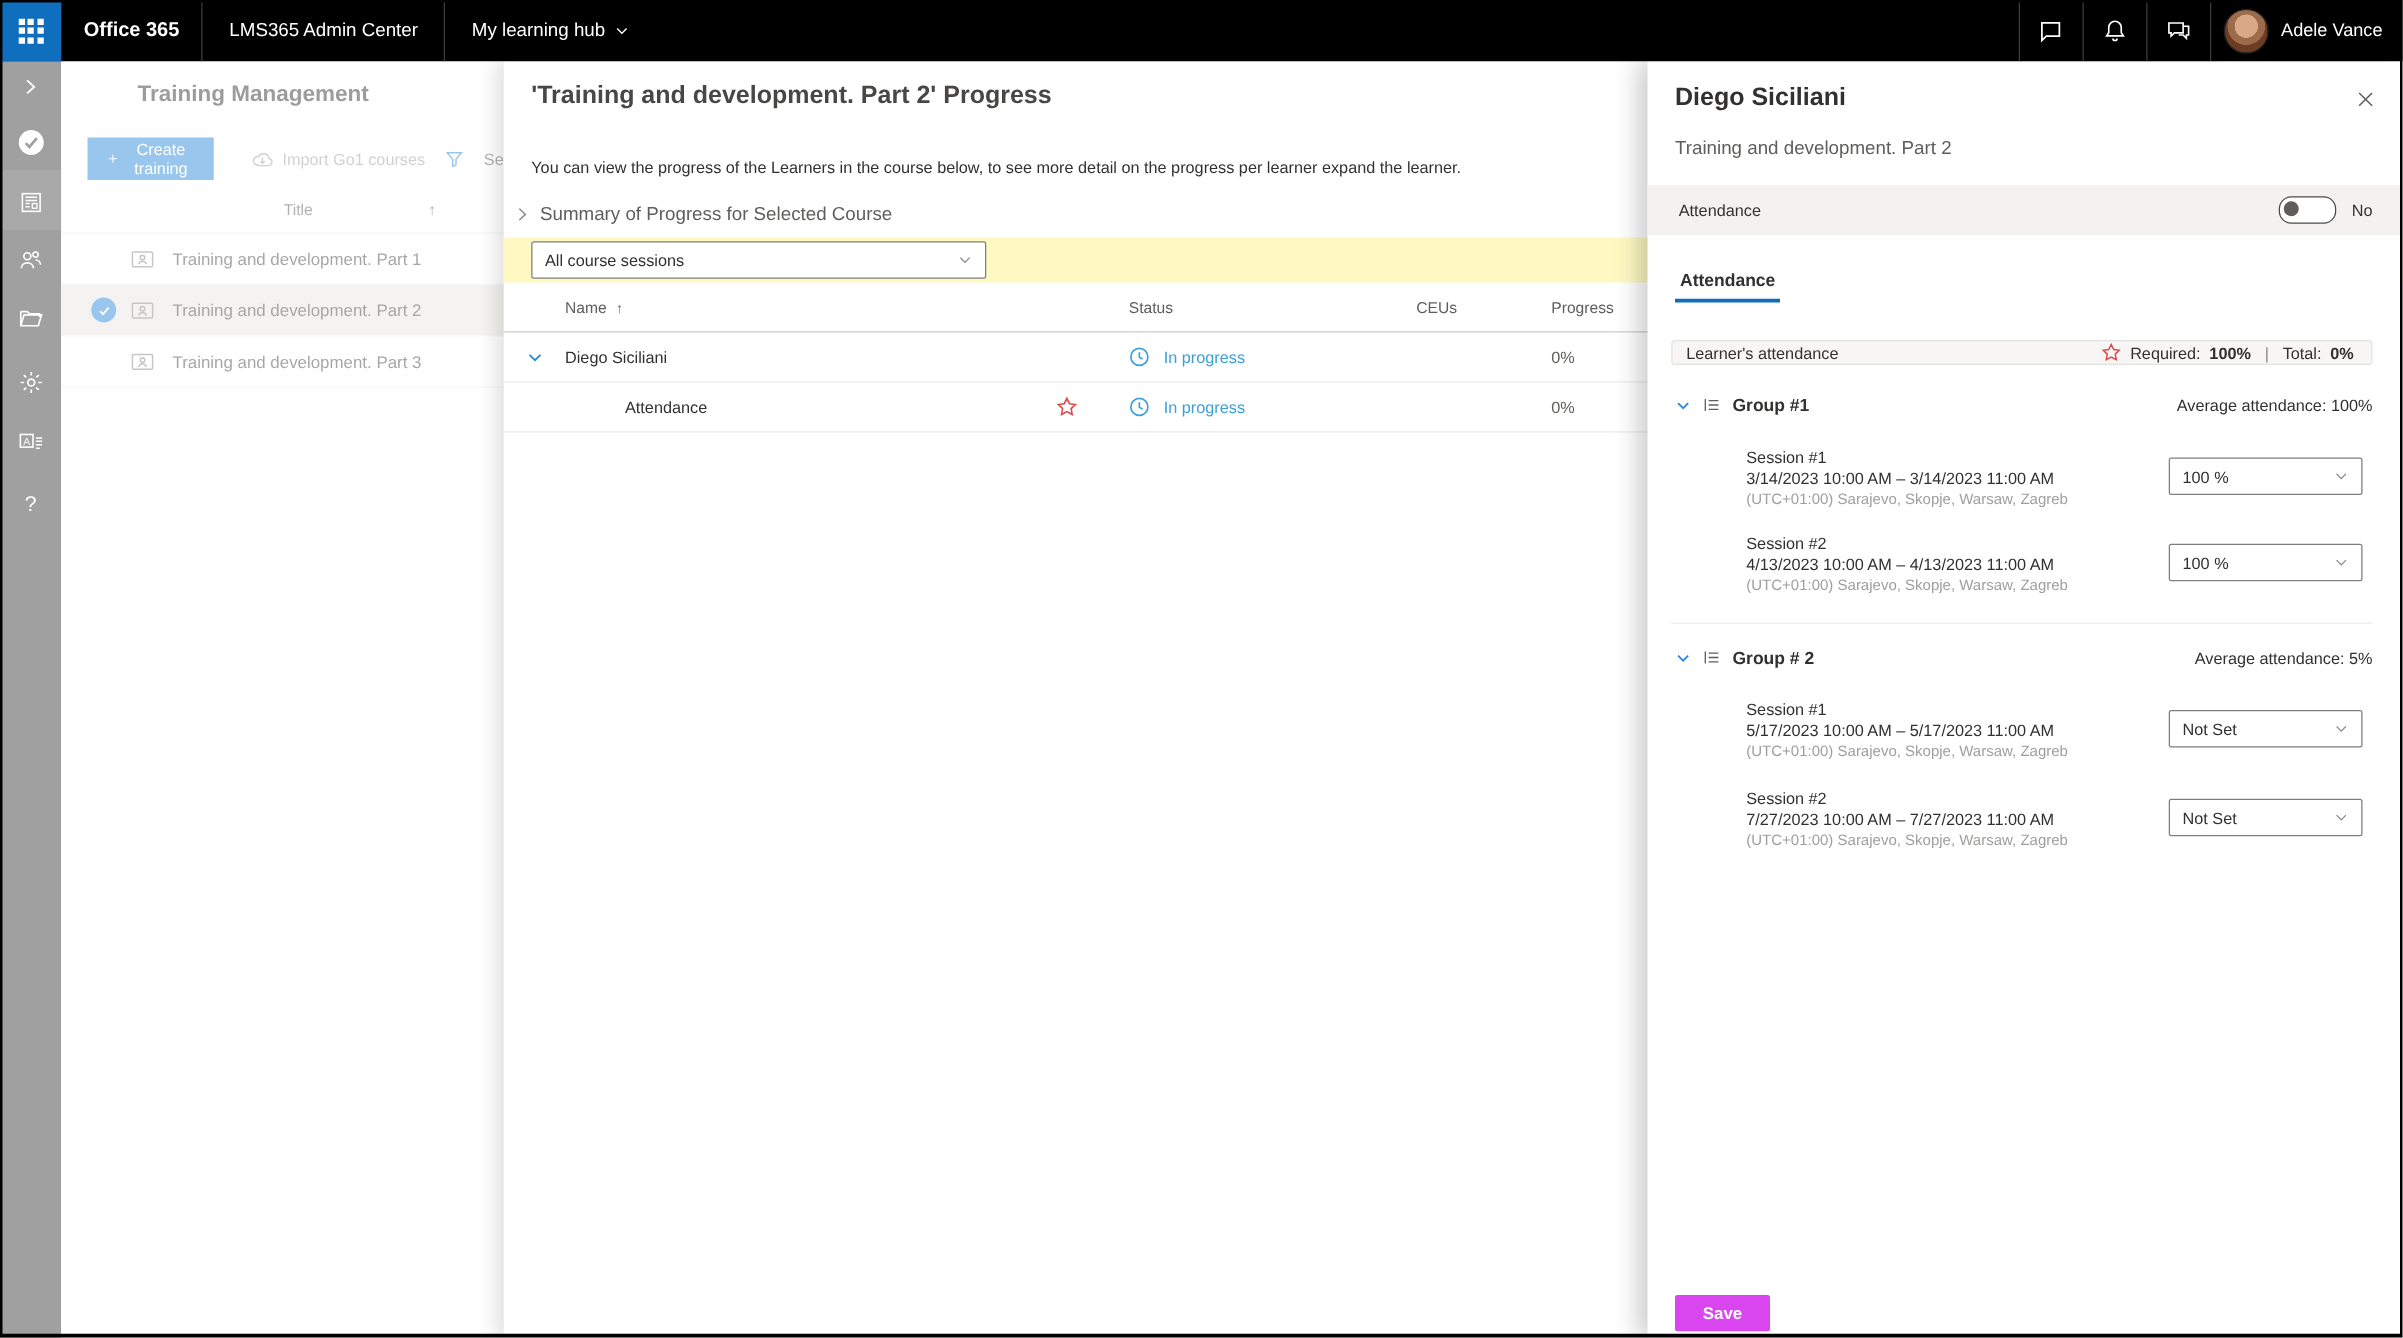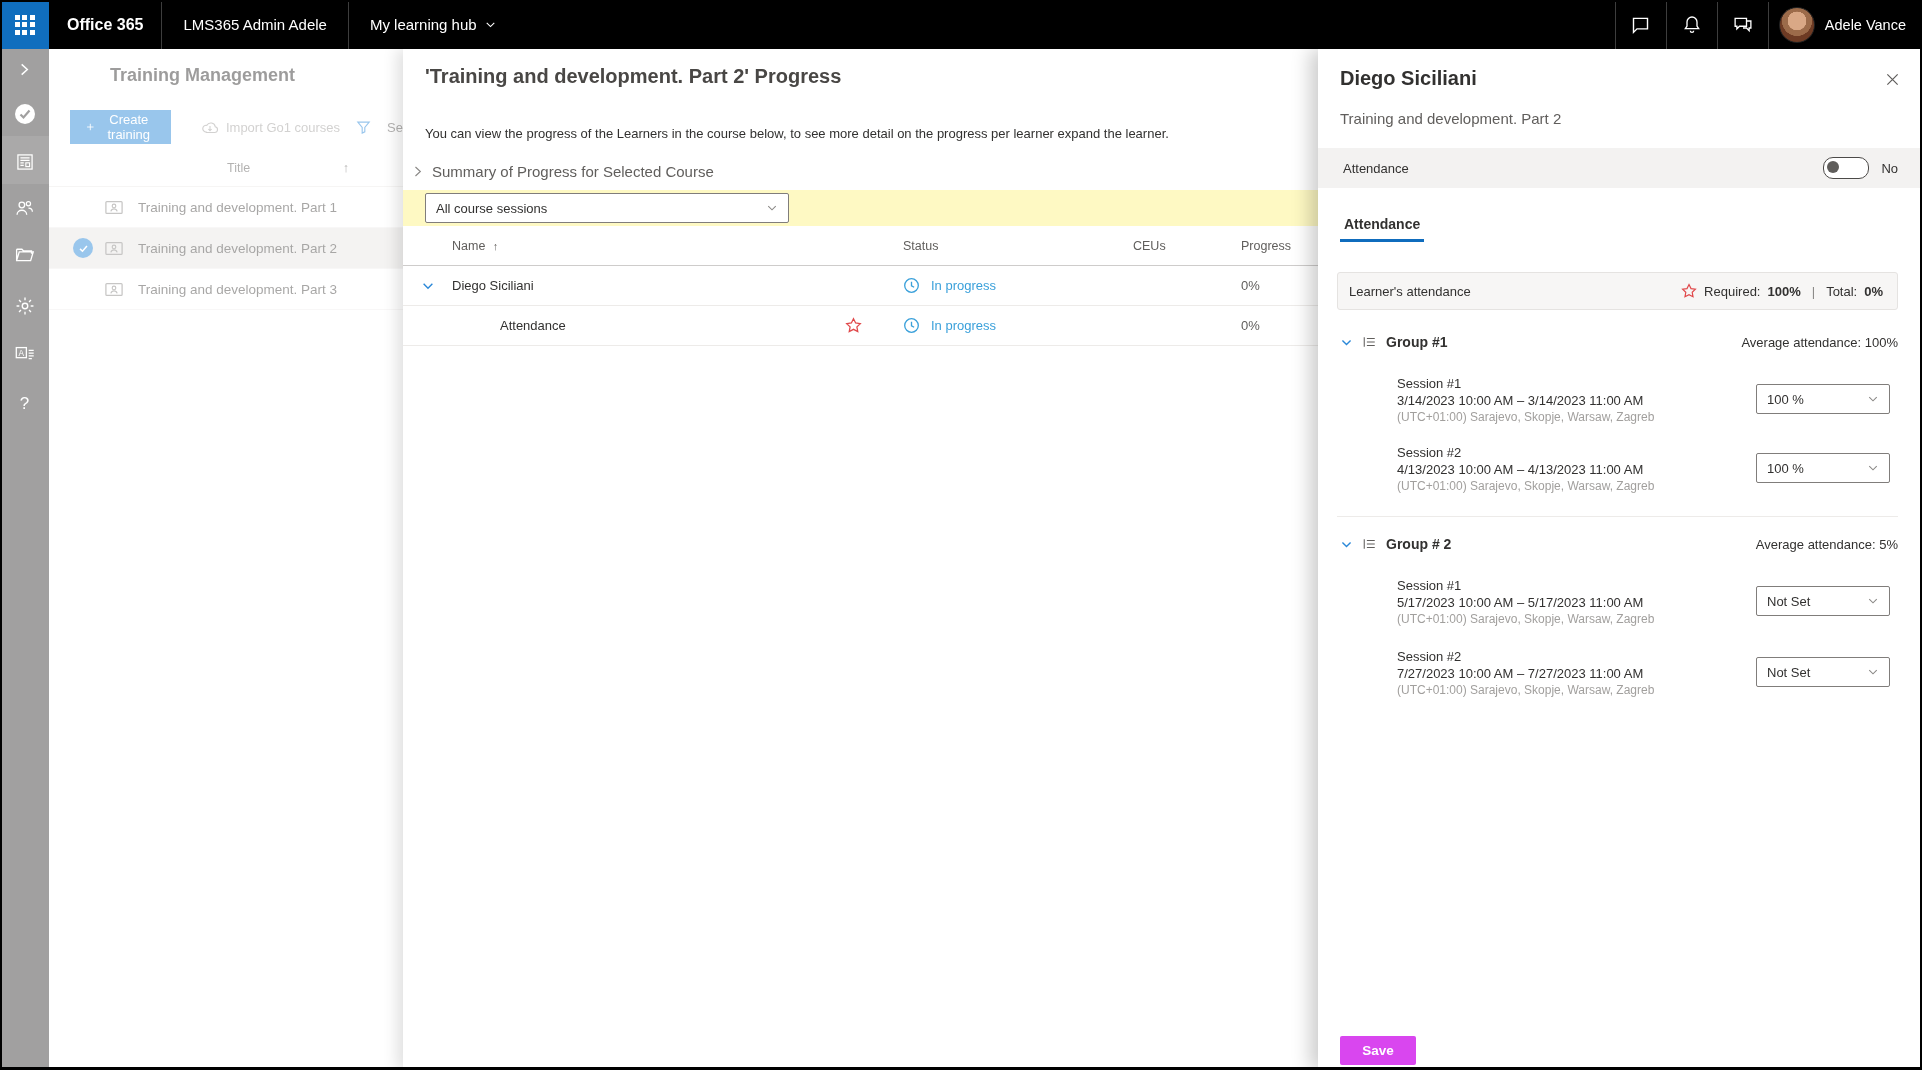--- a/index.html
+++ b/index.html
@@ -81,36 +81,36 @@
   .dp-title{font-size:20px;font-weight:600;color:#323130;padding:16px 44px 0 22px;line-height:26px;}
   .dp-sub{margin:18px 0 0 22px;font-size:15px;color:#605e5c;line-height:20px;}
   .dp-band{margin-top:19px;height:40px;background:#f3f2f1;display:flex;align-items:center;}
   .dp-band .lbl{margin-left:25px;font-size:13px;color:#323130;flex:1;}
   .toggle{width:44px;height:20px;border:1px solid #4c4a48;border-radius:10px;background:#fff;position:relative;cursor:pointer;}
   .toggle .knob{position:absolute;left:3px;top:3px;width:12px;height:12px;border-radius:50%;background:#5f5d5b;}
   .dp-band .tval{font-size:13px;color:#323130;margin:0 24px 0 12px;}
   .dp-tabs{margin:26px 0 0 22px;border-bottom:0;}
   .dp-tab{display:inline-block;font-size:14px;font-weight:600;color:#323130;padding:0 4px 5px 4px;
           border-bottom:3px solid #0f6cbd;cursor:pointer;line-height:20px;}
-  .dp-card{margin:30px 24px 0 19px;height:38px;background:#f7f6f5;border:1px solid #e5e3e1;border-radius:3px;
+  .dp-card{margin:30px 24px 0 19px;height:20px;background:#f7f6f5;border:1px solid #e5e3e1;border-radius:3px;
            display:flex;align-items:center;box-sizing:border-box;padding:0 14px 0 11px;}
   .dp-card .lal{font-size:13px;color:#323130;flex:1;}
   .dp-card .req{display:flex;align-items:center;gap:7px;font-size:13px;color:#323130;}
   .b{font-weight:700;}
   .pipe{color:#8a8886;margin:0 4px;}
   .group-row{margin:22px 24px 0 22px;height:20px;display:flex;align-items:center;gap:9px;}
   .group-row.g2{margin-top:17px;}
   .g-name{font-size:14px;font-weight:600;color:#323130;}
   .g-avg{margin-left:auto;font-size:13px;color:#323130;}
   .session{display:flex;margin:0 32px 0 79px;}
   .session .info{flex:1;}
   .s-name{font-size:13px;font-weight:400;color:#323130;line-height:17px;}
   .s-time{font-size:13px;color:#323130;line-height:17px;}
   .s-tz{font-size:12px;color:#a19f9d;line-height:16px;}
-  .session .dd{width:134px;margin-top:9px;}
+  .session .dd{width:155px;margin-top:9px;}
   .mt23{margin-top:23px;} .mt19{margin-top:19px;} .mt21{margin-top:21px;}
   .dp-divider{margin:22px 24px 0 19px;border-top:1px solid #edebe9;height:0;}
   .btn-save{position:absolute;left:22px;bottom:5px;width:76px;height:29px;background:#d946ef;color:#fff;
             border:none;border-radius:2px;font-size:13.5px;font-weight:700;cursor:pointer;font-family:inherit;}
   svg{display:block;}
 </style>
 </head>
 <body>
 
 <header class="topbar">
@@ -122,21 +122,21 @@
         <i></i>
         <i></i>
         <i></i>
         <i></i>
         <i></i>
         <i></i>
       </span>
   </div>
   <span class="tb-brand">Office 365</span>
   <div class="tb-sep"></div>
-  <span class="tb-item">LMS365 Admin Adele</span>
+  <span class="tb-item">LMS365 Admin Center</span>
   <div class="tb-sep"></div>
   <span class="tb-item">
     <span>My learning hub</span>
     <svg width="11" height="11" viewBox="0 0 16 16">
         <path d="M2.5 5.5l5.5 5.5 5.5-5.5" fill="none" stroke="#fff" stroke-width="1.6"></path>
       </svg>
   </span>
   <div class="tb-right">
     <div class="tb-sep"></div>
     <div class="tb-iconcell">

